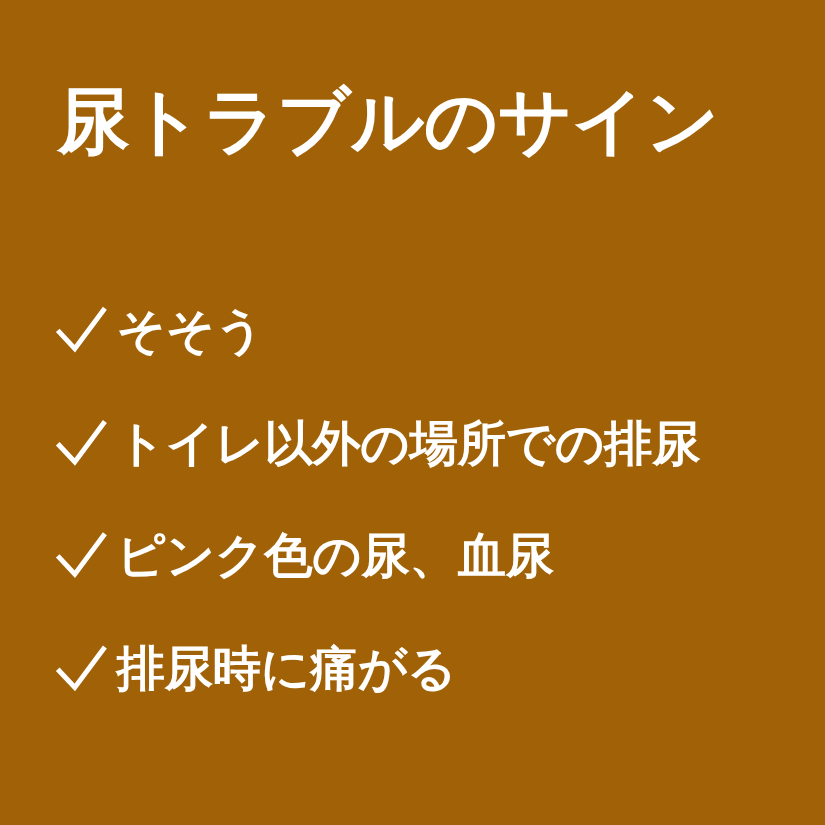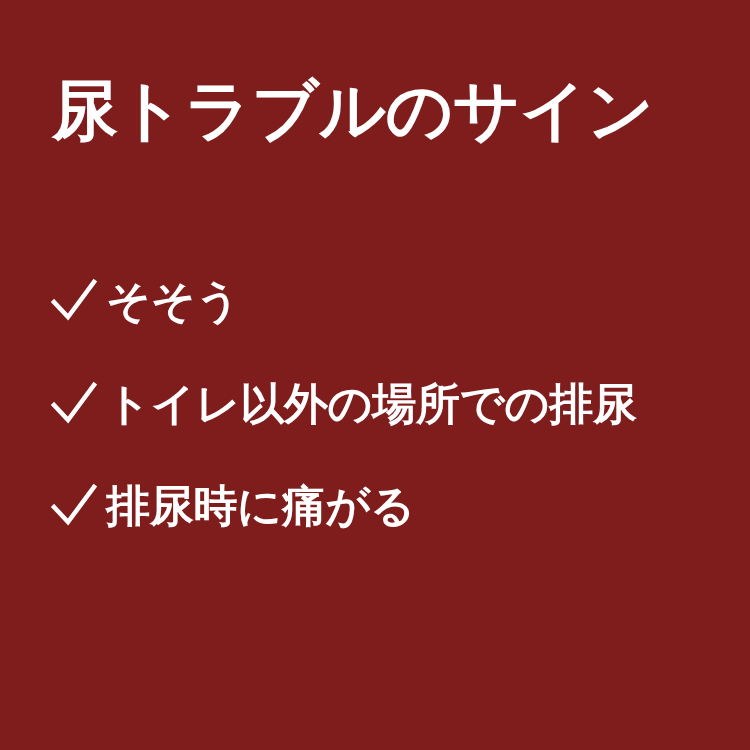--- a/index.html
+++ b/index.html
@@ -82,21 +82,21 @@
   }
 
   
   .item-1 { margin-bottom: 22px; }
   .item-2 { margin-bottom: 26px; }
   .item-3 { margin-bottom: 26px; }
 </style>
 </head>
 <body>
 
-<div id="poster" style="background: #7f1d1d; color: rgb(255, 255, 255);">
+<div id="poster" style="background: #a16207; color: rgb(255, 255, 255);">
 
   <div class="title">尿トラブルのサイン</div>
 
   <div class="checklist">
 
     <div class="check-item item-1">
       <span class="check-mark">
         <svg viewBox="0 0 48 52" xmlns="http://www.w3.org/2000/svg">
           <path d="M4 28 L18 43 L44 8" fill="none" stroke="#ffffff" stroke-width="4.5" stroke-linecap="square" stroke-linejoin="miter"></path>
         </svg>
@@ -110,20 +110,30 @@
       <span class="check-mark">
         <svg viewBox="0 0 48 52" xmlns="http://www.w3.org/2000/svg">
           <path d="M4 28 L18 43 L44 8" fill="none" stroke="#ffffff" stroke-width="4.5" stroke-linecap="square" stroke-linejoin="miter"></path>
         </svg>
       </span>
       <span class="check-text">
         <span class="check-line">トイレ以外の場所での排尿</span>
       </span>
     </div>
 
+    <div class="check-item item-3">
+      <span class="check-mark">
+        <svg viewBox="0 0 48 52" xmlns="http://www.w3.org/2000/svg">
+          <path d="M4 28 L18 43 L44 8" fill="none" stroke="#ffffff" stroke-width="4.5" stroke-linecap="square" stroke-linejoin="miter"></path>
+        </svg>
+      </span>
+      <span class="check-text">
+        <span class="check-line">ピンク色の尿、血尿</span>
+      </span>
+    </div>
 
     <div class="check-item item-4">
       <span class="check-mark">
         <svg viewBox="0 0 48 52" xmlns="http://www.w3.org/2000/svg">
           <path d="M4 28 L18 43 L44 8" fill="none" stroke="#ffffff" stroke-width="4.5" stroke-linecap="square" stroke-linejoin="miter"></path>
         </svg>
       </span>
       <span class="check-text">
         <span class="check-line">排尿時に痛がる</span>
       </span>

